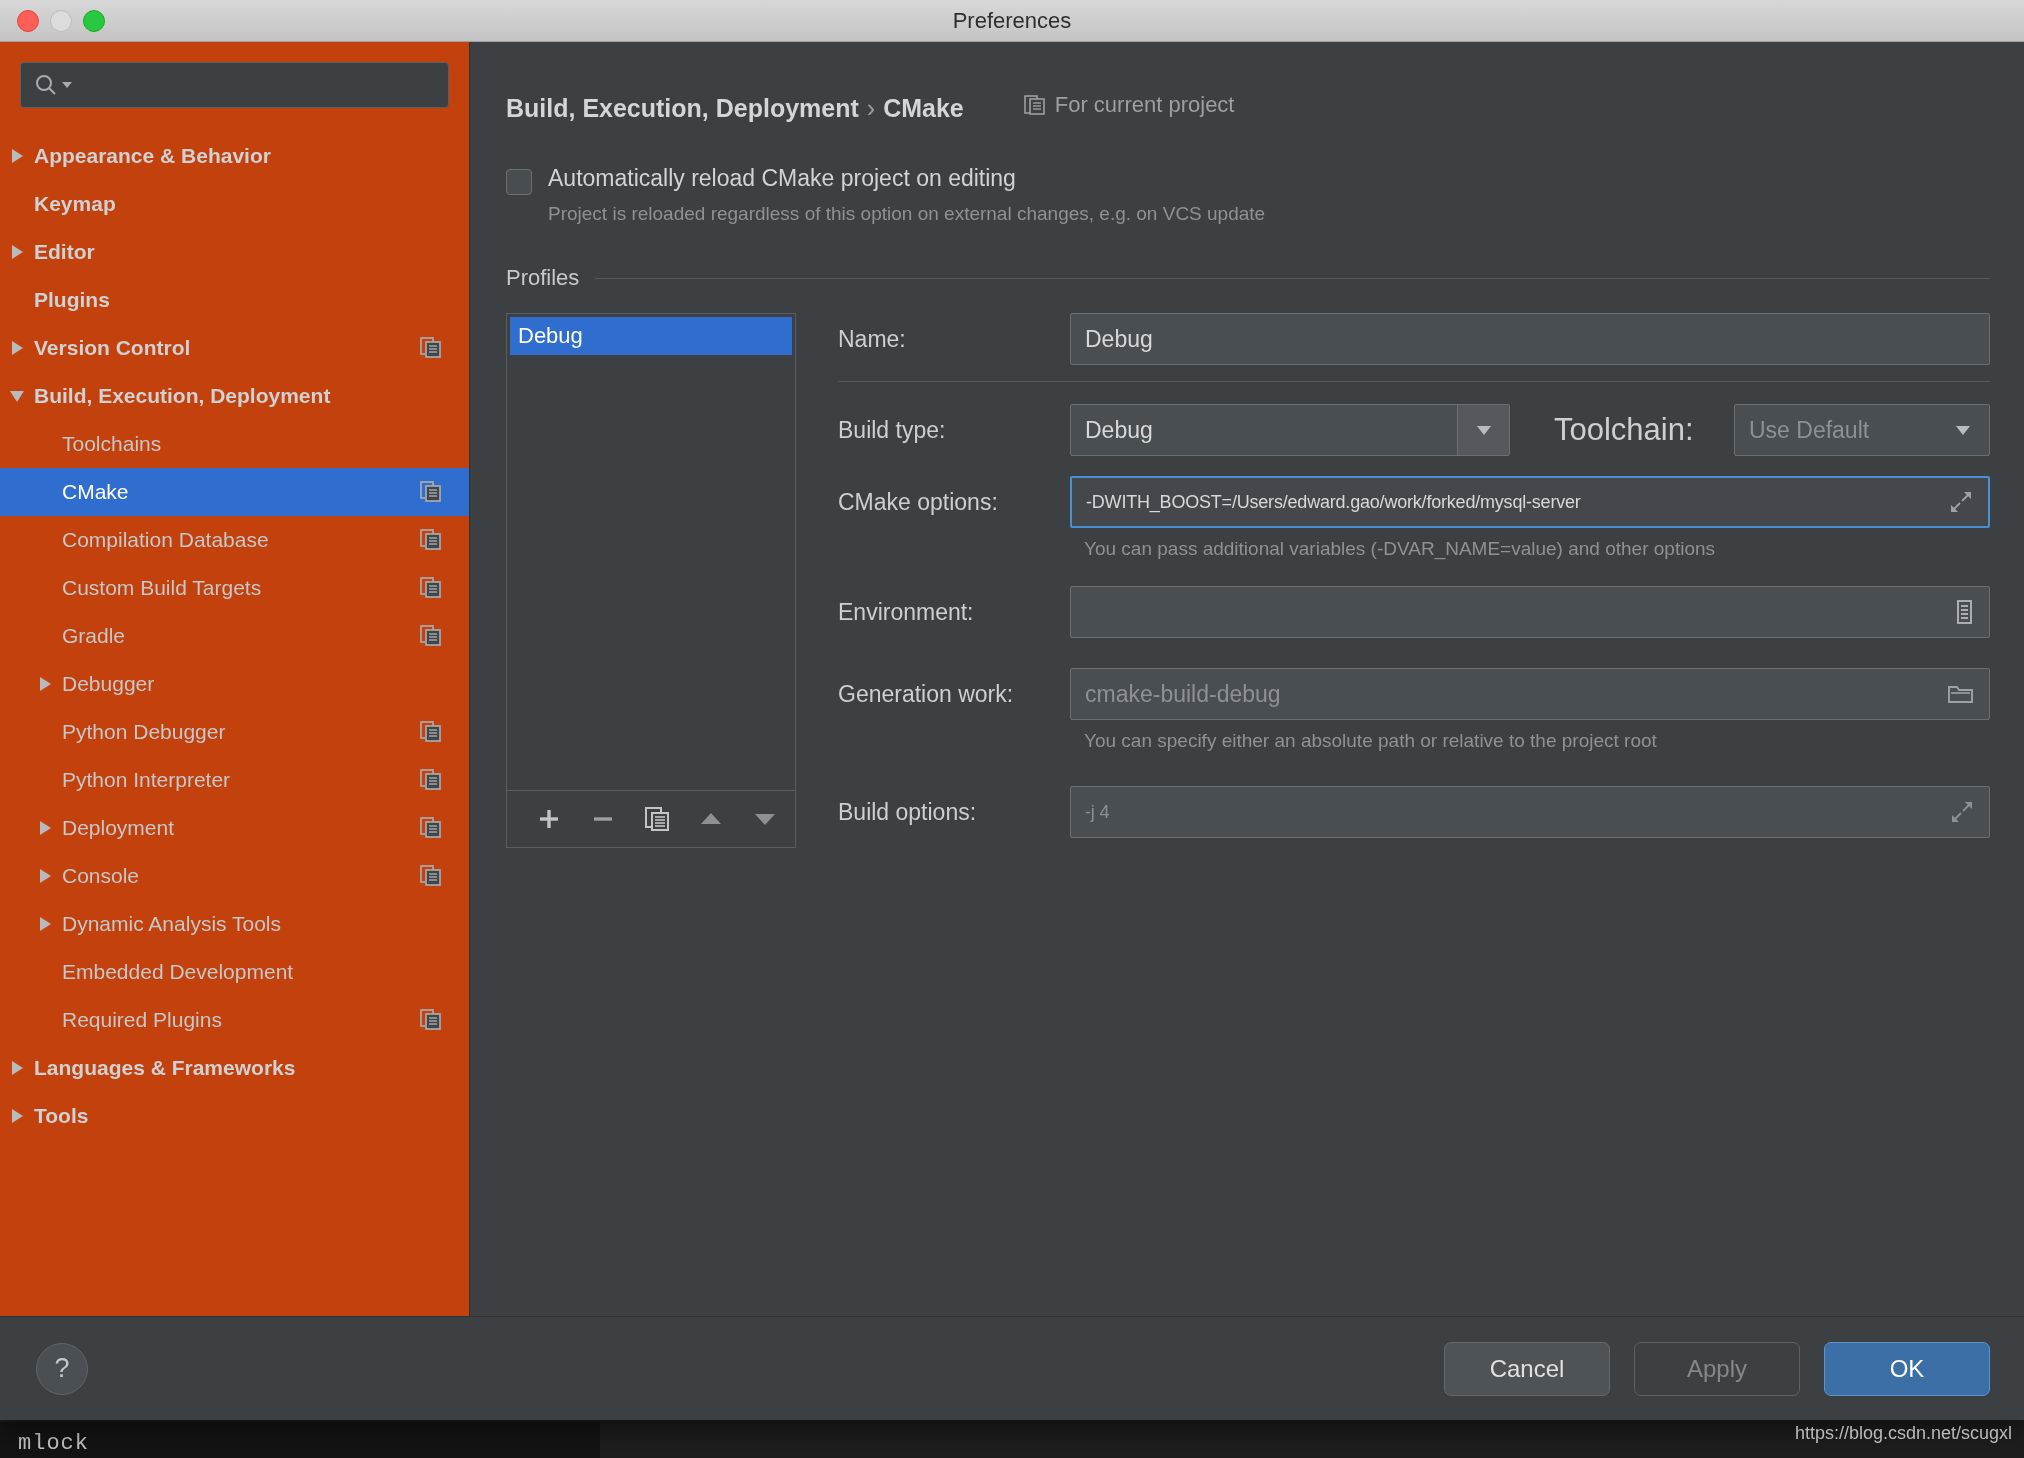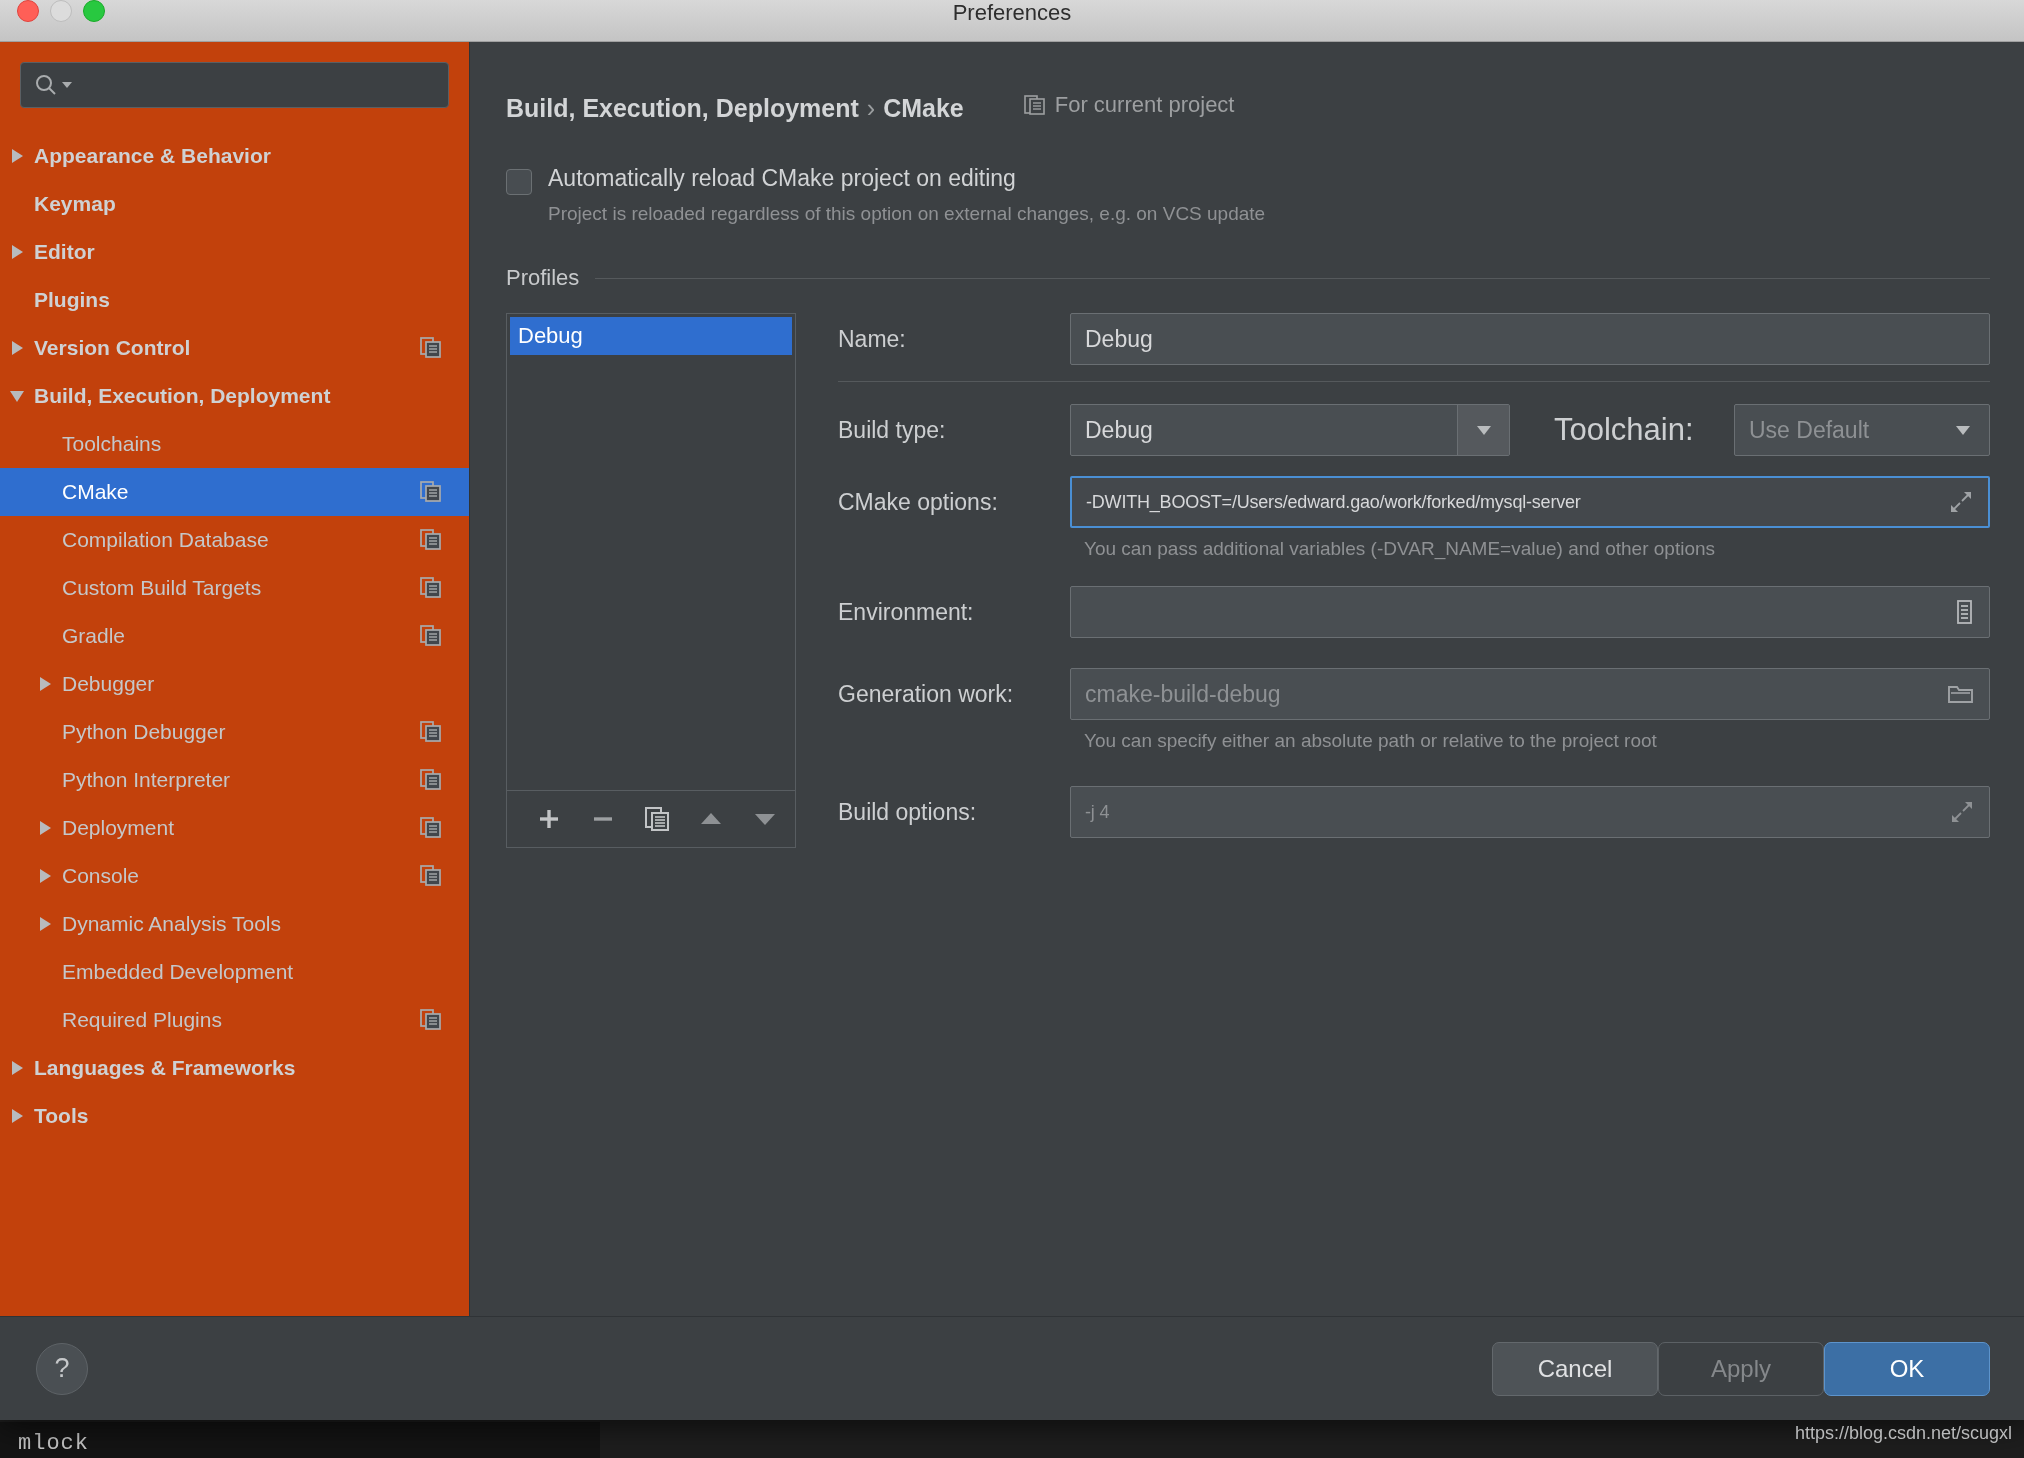--- a/index.html
+++ b/index.html
@@ -51,21 +51,21 @@
     box-shadow: 0 6px 30px rgba(0,0,0,.6);
     z-index: 10;
   }
 
   
   #titlebar {
     height: 42px; flex: 0 0 42px;
     background: linear-gradient(to bottom, #d8d8d8, #c4c4c4);
     border-bottom: 1px solid #a0a0a0;
     position: relative;
-    display: flex; align-items: flex-start;
+    display: flex; align-items: center;
   }
   #traffic-lights { display: flex; gap: 11px; margin-left: 17px; }
   .tl { width: 22px; height: 22px; border-radius: 50%; }
   .tl.red { background: #ff5f57; border: 1px solid #e0443e; }
   .tl.yellow { background: #dcdcdc; border: 1px solid #bdbdbd; }
   .tl.green { background: #28c840; border: 1px solid #1aab29; }
   #window-title {
     position: absolute; left: 0; right: 0; text-align: center;
     font-size: 22px; color: #2e2e2e;
   }
@@ -217,21 +217,21 @@
     border-top: 1px solid #2f3336;
     display: flex; align-items: center;
     padding: 0 34px 0 36px;
   }
   #help-button {
     width: 52px; height: 52px; border-radius: 50%;
     background: #4a4f53; border: 1px solid #5e6367;
     display: flex; align-items: center; justify-content: center;
     font-size: 27px; color: #c6c8ca;
   }
-  #footer-actions { margin-left: auto; display: flex; align-items: center; }
+  #footer-actions { margin-left: auto; display: flex; gap: 24px; align-items: center; }
   .btn {
     height: 54px; min-width: 166px; padding: 0 26px; border-radius: 7px;
     display: flex; align-items: center; justify-content: center;
     font-size: 24px;
   }
   .btn.secondary { background: #4e5357; border: 1px solid #63686c; color: #e0e1e3; }
   .btn.disabled { background: transparent; border: 1px solid #5c6165; color: #85888b; }
   .btn.primary { background: #3c6fa5; border: 1px solid #5d94cc; color: #ffffff; }
 </style>
 </head>

